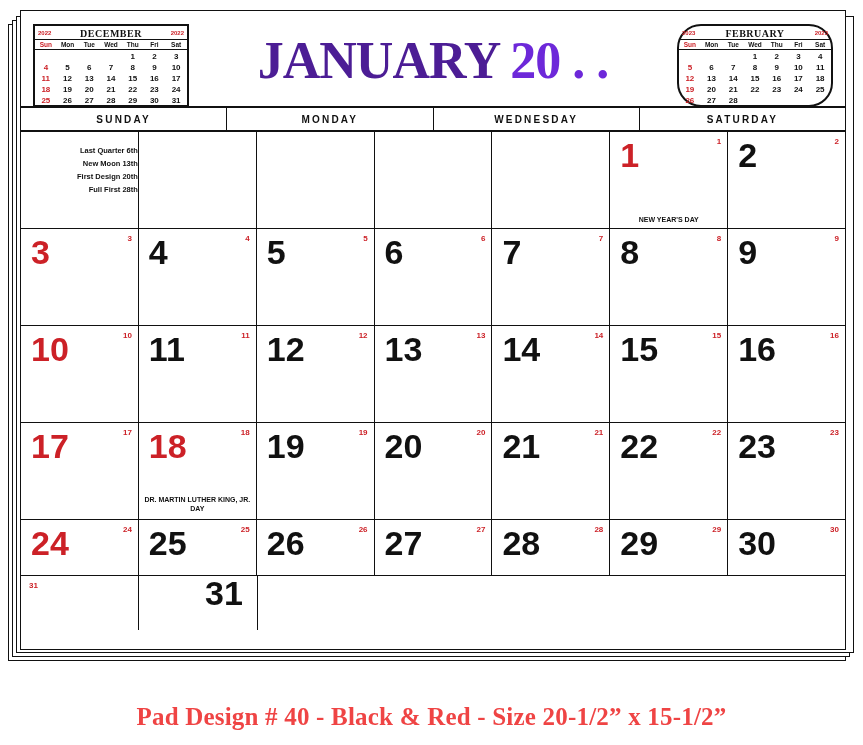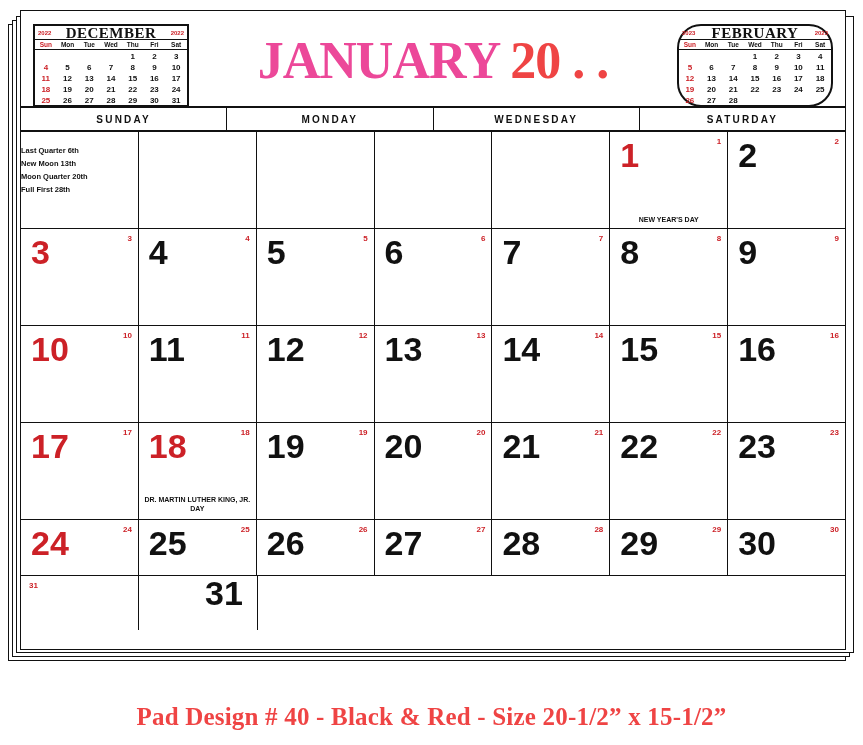--- a/index.html
+++ b/index.html
@@ -53,22 +53,22 @@
     position: absolute;
     left: 0; right: 0; top: 22px;
     text-align: center;
     font-family: "Liberation Serif", serif;
     font-weight: bold;
     font-size: 52px;
     letter-spacing: -1px;
     line-height: 56px;
     white-space: nowrap;
   }
-  .main-title .month-word { color: #ec4899; }
-  .main-title .year-word { color: #ef4444; }
+  .main-title .month-word { color: #4c1d95; }
+  .main-title .year-word { color: #6d28d9; }
 
   
   .mini-month {
     position: absolute;
     top: 13px;
     width: 156px;
     border: 2px solid #111;
     box-sizing: border-box;
     background: #fff;
   }
@@ -84,21 +84,21 @@
     height: 14px;
   }
   .mini-head .yr {
     font-size: 6px;
     font-weight: bold;
     color: #cc2127;
     line-height: 8px;
   }
   .mini-head .nm {
     font-family: "Liberation Serif", serif;
-    font-size: 15px;
+    font-size: 10px;
     font-weight: bold;
     letter-spacing: 0.5px;
     line-height: 11px;
     color: #111;
   }
   .mini-grid {
     width: 100%;
     border-collapse: collapse;
     table-layout: fixed;
   }
@@ -194,21 +194,21 @@
     line-height: 9px;
     padding: 0 4px;
     box-sizing: border-box;
   }
   .holiday.mlk { bottom: 6px; }
 
   .moon-list {
     position: absolute;
     left: 0; right: 0;
     top: 12px;
-    text-align: left;
+    text-align: right;
   }
   .moon-list div {
     font-size: 7.5px;
     font-weight: bold;
     color: #111;
     line-height: 13px;
   }
 
   
   .split-cell { position: relative; }
@@ -387,21 +387,21 @@
       <div class="dow-cell">MONDAY</div>
       <div class="dow-cell">WEDNESDAY</div>
       <div class="dow-cell">SATURDAY</div>
     </div>
 
     <div class="week-row">
       <div class="day-cell">
         <div class="moon-list">
           <div>Last Quarter 6th</div>
           <div>New Moon 13th</div>
-          <div>Moon Quarter 20th</div>
+          <div>First Design 20th</div>
           <div>Full First 28th</div>
         </div>
       </div>
       <div class="day-cell"></div>
       <div class="day-cell"></div>
       <div class="day-cell"></div>
       <div class="day-cell"></div>
       <div class="day-cell">
         <div class="big-num red">1</div>
         <div class="small-num">1</div>

